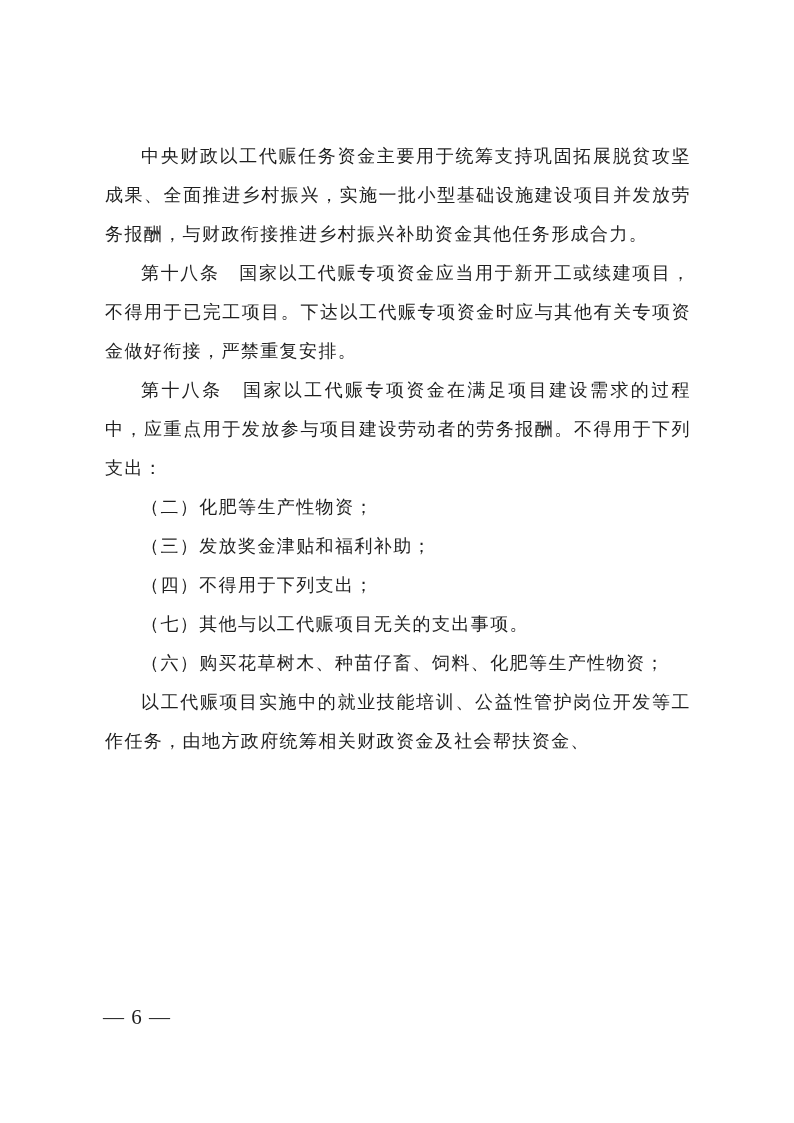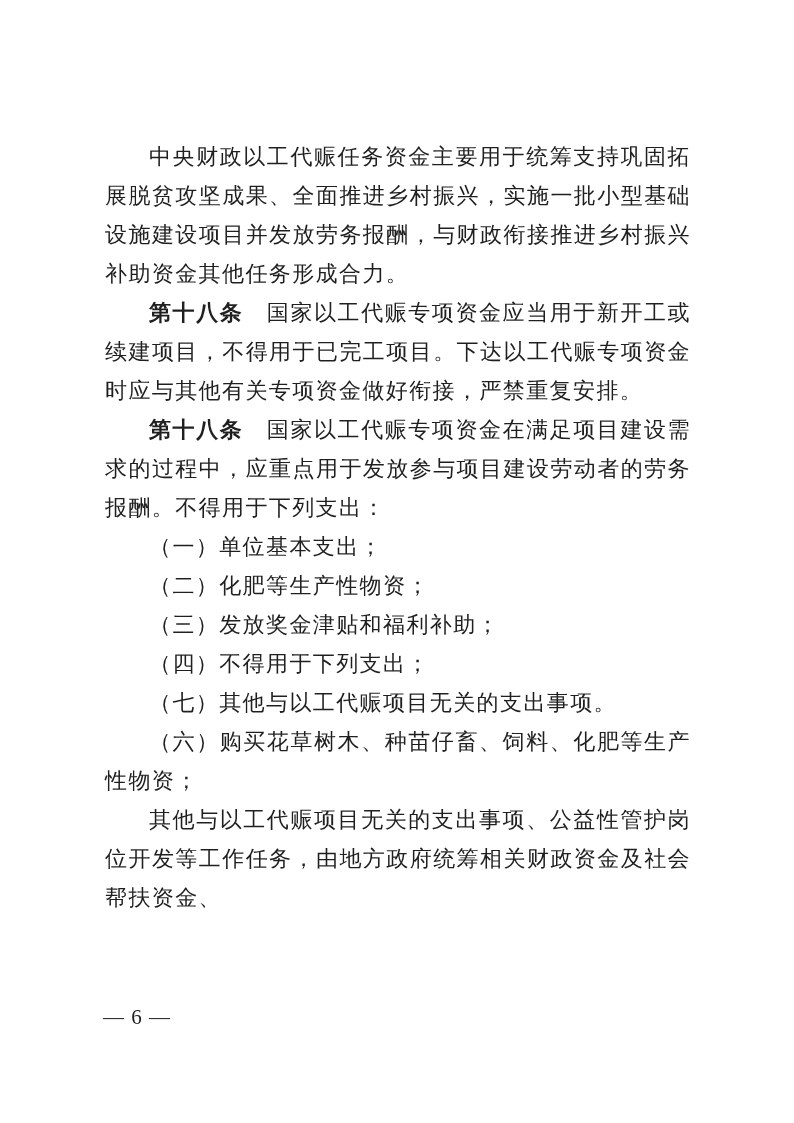--- a/index.html
+++ b/index.html
@@ -17,54 +17,53 @@
     background: var(--page-bg, #ffffff);
   }
   .content {
     position: absolute;
     left: 105px;
     top: 137px;
     width: 586px;
   }
   p.para {
     margin: 0;
-    font-size: 22px;
+    font-size: 18px;
     line-height: 39px;
     color: var(--ink, #1f1f1f);
     text-align: justify;
     text-justify: inter-ideograph;
     text-indent: 2em;
     letter-spacing: 1.4px;
     word-break: break-all;
   }
   .article-label {
-    font-weight: bold;
+    font-weight: normal;
   }
   .footer {
     position: absolute;
     left: 103px;
     top: 1002px;
     font-size: 21px;
     line-height: 30px;
     color: var(--ink, #1f1f1f);
     letter-spacing: 1px;
   }
 </style>
 </head>
 <body style="--ink: #1f1f1f; --page-bg: #ffffff;">
 
 <div class="page">
   <div class="content" id="paragraphs">
       <p class="para body">中央财政以工代赈任务资金主要用于统筹支持巩固拓展脱贫攻坚成果、全面推进乡村振兴，实施一批小型基础设施建设项目并发放劳务报酬，与财政衔接推进乡村振兴补助资金其他任务形成合力。</p>
       <p class="para article"><span class="article-label">第十八条</span>　国家以工代赈专项资金应当用于新开工或续建项目，不得用于已完工项目。下达以工代赈专项资金时应与其他有关专项资金做好衔接，严禁重复安排。</p>
       <p class="para article"><span class="article-label">第十八条</span>　国家以工代赈专项资金在满足项目建设需求的过程中，应重点用于发放参与项目建设劳动者的劳务报酬。不得用于下列支出：</p>
-      <p class="para list">（一）单位基本支出；</p>
       <p class="para list">（二）化肥等生产性物资；</p>
       <p class="para list">（三）发放奖金津贴和福利补助；</p>
       <p class="para list">（四）不得用于下列支出；</p>
       <p class="para list">（七）其他与以工代赈项目无关的支出事项。</p>
       <p class="para list">（六）购买花草树木、种苗仔畜、饲料、化肥等生产性物资；</p>
-      <p class="para body">其他与以工代赈项目无关的支出事项、公益性管护岗位开发等工作任务，由地方政府统筹相关财政资金及社会帮扶资金、</p>
+      <p class="para body">以工代赈项目实施中的就业技能培训、公益性管护岗位开发等工作任务，由地方政府统筹相关财政资金及社会帮扶资金、</p>
     </div>
   <div class="footer">
     <span>— 6 —</span>
   </div>
 </div>
 
 </body></html>

